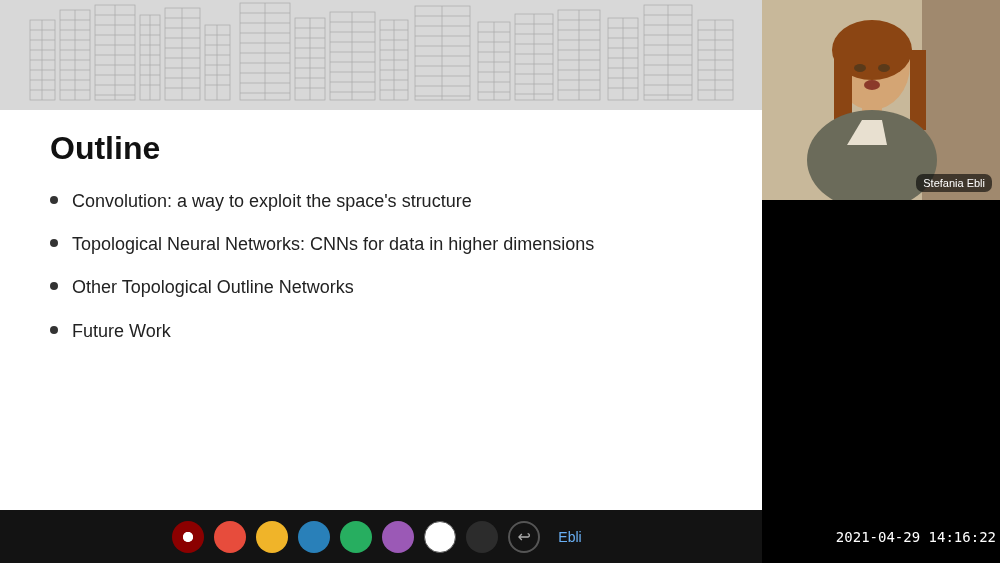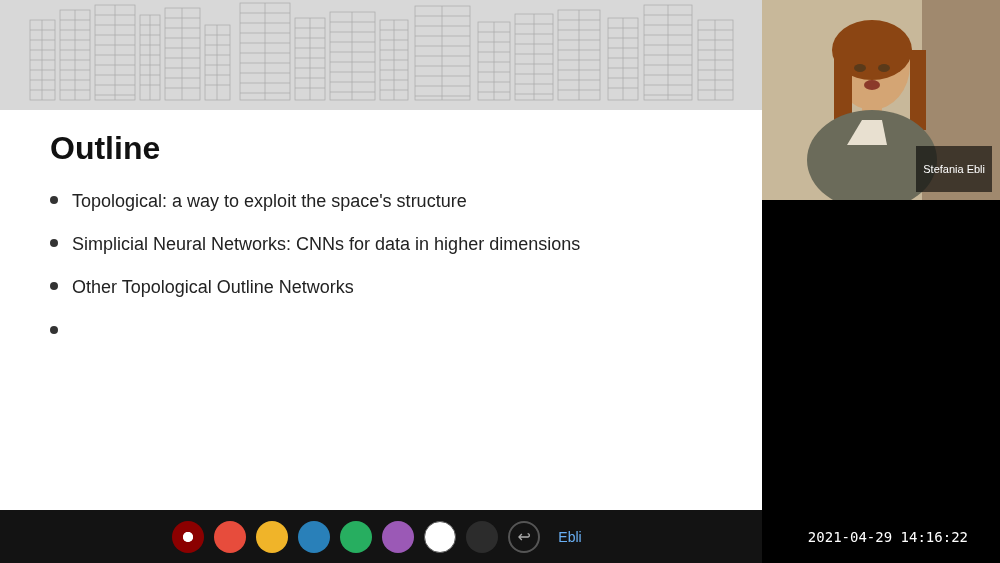--- a/index.html
+++ b/index.html
@@ -86,22 +86,22 @@
       position: relative;
     }
 
     .webcam-name-badge {
       position: absolute;
       bottom: 8px;
       right: 8px;
       background: rgba(0,0,0,0.6);
       color: #fff;
       font-size: 11px;
-      padding: 17px 7px;
-      border-radius: 0;
+      padding: 3px 7px;
+      border-radius: 7px;
       text-align: center;
     }
 
     
     .bottom-toolbar {
       position: absolute;
       bottom: 0;
       left: 0;
       width: 762px;
       height: 53px;
@@ -169,21 +169,21 @@
     .bottom-right {
       position: absolute;
       bottom: 0;
       right: 0;
       width: 238px;
       height: 53px;
       background: #000;
       display: flex;
       align-items: center;
       justify-content: flex-end;
-      padding-right: 32px;
+      padding-right: 4px;
     }
 
     .datetime-display {
       color: #fff;
       font-size: 14px;
       font-family: monospace;
     }
 
     
     .right-fill {
@@ -389,35 +389,36 @@
         <line x1="715" y1="20" x2="715" y2="100"></line>
       </g>
     </svg>
   </div>
 
   <div class="slide-content">
     <h1 class="slide-title">Outline</h1>
 
     <div class="slide-bullet">
       <div class="bullet-dot"></div>
-      <span>Topological: a way to exploit the space's structure</span>
+      <span>Convolution: a way to exploit the space's structure</span>
     </div>
 
     <div class="slide-bullet">
       <div class="bullet-dot"></div>
-      <span>Simplicial Neural Networks: CNNs for data in higher dimensions</span>
+      <span>Topological Neural Networks: CNNs for data in higher dimensions</span>
     </div>
 
     <div class="slide-bullet">
       <div class="bullet-dot"></div>
       <span>Other Topological Outline Networks</span>
     </div>
 
     <div class="slide-bullet">
       <div class="bullet-dot"></div>
+      <span>Future Work</span>
     </div>
   </div>
 </div>
 
 <div class="webcam-area">
   <div class="webcam-video">
     
     <svg width="238" height="200" viewBox="0 0 238 200" xmlns="http://www.w3.org/2000/svg">
 
       <rect width="238" height="200" fill="#c8b89a"></rect>

